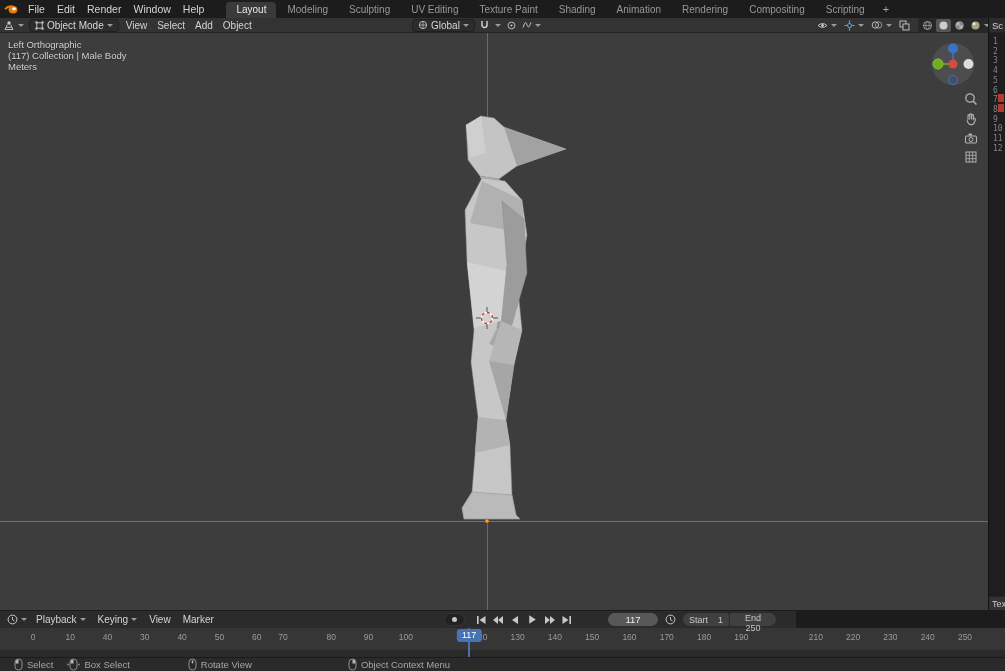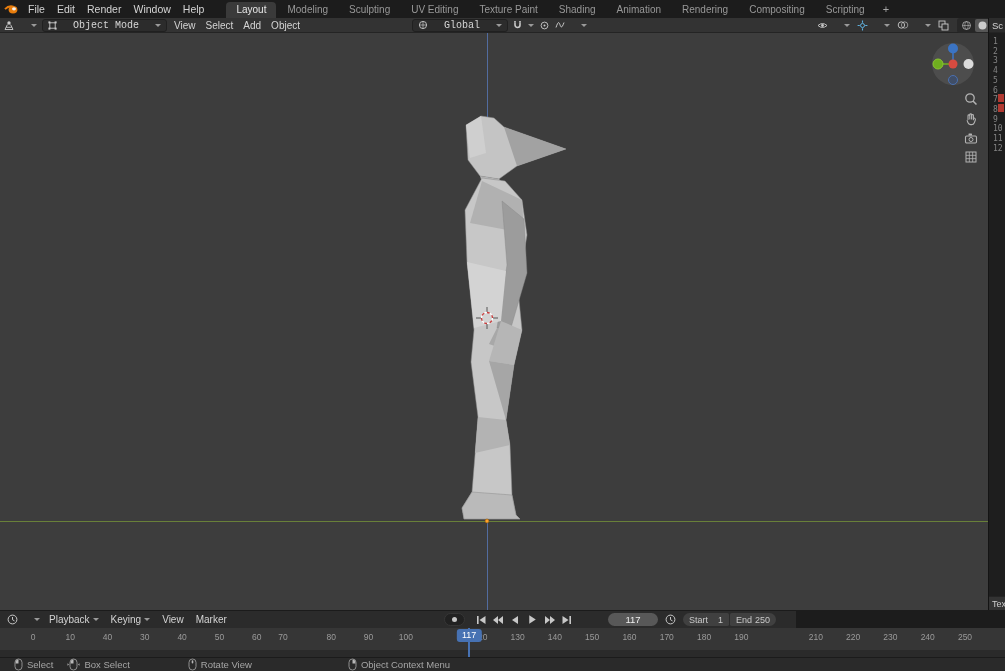--- a/index.html
+++ b/index.html
@@ -16,21 +16,21 @@
   .logo { width:22px; display:flex; justify-content:center; align-items:center; }
   .menubar { display:flex; }
   .menu-item { padding:0 6px; line-height:18px; font-size:10.5px; color:#d4d4d4; white-space:nowrap; display:inline-flex; align-items:center; gap:3px; }
   .tabs { display:flex; align-items:flex-end; height:18px; margin-left:16px; }
   .tab { padding:0 10px; height:16px; line-height:16px; font-size:10px; color:#989898; border-radius:4px 4px 0 0; margin-right:1px; white-space:nowrap; }
   .tab.active { background:#3a3a3a; color:#e6e6e6; }
   .tab-add { color:#a8a8a8; padding:0 7px; font-size:11px; line-height:18px; }
 
   
   .vp-header { position:absolute; top:18px; left:0; width:988px; height:15px; background:#333333; border-bottom:1px solid #242424; display:flex; align-items:center; font-size:10px; color:#d6d6d6; z-index:5; }
-  .hdr-btn { display:flex; align-items:center; gap:16px; padding:0 3px; height:15px;font-family:Liberation Mono, monospace; }
+  .hdr-btn { display:flex; align-items:center; gap:3px; padding:0 3px; height:15px; }
   .boxed { background:#2c2c2c; border:1px solid #202020; border-radius:3px; height:13px; margin:0 2px; padding:0 5px; }
   .arrow { width:0; height:0; border-left:3px solid transparent; border-right:3px solid transparent; border-top:3.5px solid #9a9a9a; display:inline-block; }
   .hdr-menus { display:flex; }
   .hdr-menus .menu-item { font-size:10px; padding:0 5px; line-height:15px; }
   .hdr-center { position:absolute; left:410px; display:flex; align-items:center; }
   .hdr-right { position:absolute; left:814px; display:flex; align-items:center; gap:1px; }
   .shading-group { display:flex; align-items:center; background:#272727; border-radius:3px; padding:1px 2px; margin-left:4px; gap:1px; }
   .shade-btn { width:15px; height:13px; display:flex; align-items:center; justify-content:center; border-radius:2px; }
   .shade-btn.active { background:#565656; }
 
@@ -55,21 +55,21 @@
   .timeline-header { position:absolute; top:610px; left:0; width:796px; height:18px; background:#2b2b2b; border-top:1px solid #1b1b1b; display:flex; align-items:center; font-size:10px; color:#d0d0d0; z-index:4; }
   .timeline-header .menu-item { line-height:18px; font-size:10px; }
   .transport { position:absolute; left:444px; display:flex; align-items:center; gap:1px; }
   .tbtn { background:none; border:none; padding:1px 2px; display:flex; align-items:center; }
   .autokey { width:21px; height:13px; background:#212121; border:1px solid #363636; border-radius:7px; display:flex; align-items:center; justify-content:center; margin-right:7px; }
   .autokey .dot { width:5px; height:5px; border-radius:50%; background:#c6c6c6; }
   .tl-right { position:absolute; right:20px; display:flex; align-items:center; gap:4px; }
   .frame-field { width:50px; height:13px; background:#585858; border-radius:7px; color:#f0f0f0; font-size:9.5px; text-align:center; line-height:13px; }
   .range-field { height:13px; background:#404040; display:flex; align-items:center; justify-content:space-between; padding:0 6px; font-size:9px; color:#c9c9c9; width:46px; }
   .range-field.start { border-radius:7px 2px 2px 7px; margin-right:1px; }
-  .range-field.end { border-radius:2px 7px 7px 2px; }
+  .range-field.end { border-radius:2px 7px 7px 2px;flex-direction:column; }
 
   .timeline-ruler { position:absolute; top:628px; left:0; width:1005px; height:22px; background:#363636; z-index:2; }
   .ruler-label { position:absolute; top:4px; transform:translateX(-50%); font-size:8.5px; color:#9b9b9b; }
   .timeline-track { position:absolute; top:650px; left:0; width:1005px; height:7px; background:#2a2a2a; z-index:2; }
   .playhead-line { position:absolute; top:628px; width:2px; height:29px; background:#4772b3; z-index:3; }
   .playhead-label { position:absolute; top:629px; transform:translateX(-50%); background:#4772b3; color:#ffffff; font-size:9px; height:13px; line-height:13px; padding:0 5px; border-radius:3px; z-index:4; }
 
   
   .statusbar { position:absolute; top:657px; left:0; width:1005px; height:14px; background:#2a2a2a; border-top:1px solid #1b1b1b; display:flex; align-items:center; font-size:9.5px; color:#a6a6a6; z-index:4; }
   .sb-item { display:flex; align-items:center; gap:4px; margin-left:14px; white-space:nowrap; }
@@ -220,20 +220,25 @@
           <circle cx="5.5" cy="5.5" r="4" fill="#a9a284"></circle>
           <circle cx="4.2" cy="4" r="1.4" fill="#e9e4d2"></circle>
         </svg>
       </div>
       <span class="arrow"></span>
     </div>
   </div>
 </div>
 
 <div class="view3d">
+  <div class="vp-overlay-text">
+    <div>Left Orthographic</div>
+    <div>(117) Collection | Male Body</div>
+    <div>Meters</div>
+  </div>
 
   <div class="axis-z"></div>
   <div class="axis-y"></div>
 
   <svg class="model-svg" width="988" height="577" viewBox="0 0 988 577">
     <g stroke-linejoin="round">
 
       <polygon points="466,92 481,83 494,85 504,94 566,116 517,133 499,146 480,143 468,127" fill="#c4c4c4" stroke="#8f8f8f" stroke-width="0.5"></polygon>
       <polygon points="504,94 566,116 517,133" fill="#a2a2a2"></polygon>
       <polygon points="466,92 481,83 486,120 470,125" fill="#cfcfcf"></polygon>

